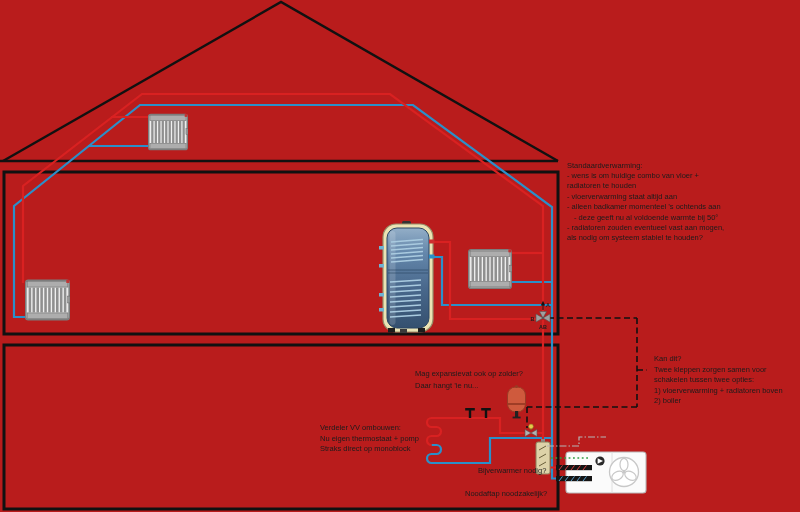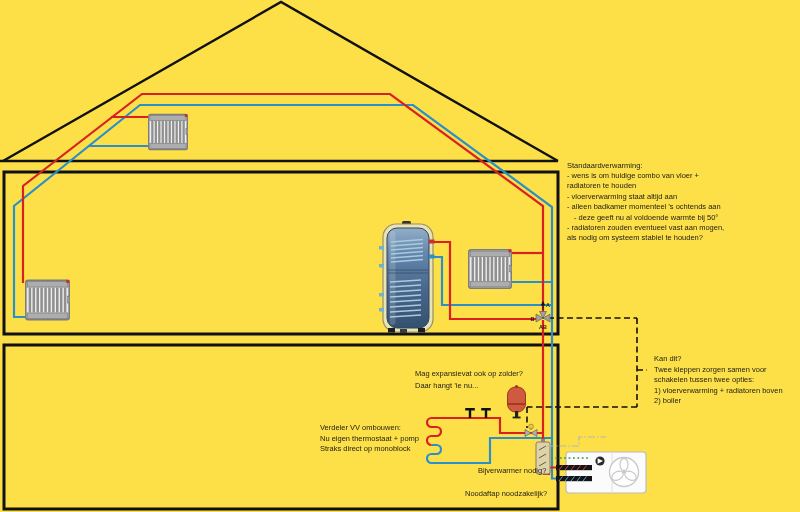--- a/index.html
+++ b/index.html
@@ -1,16 +1,16 @@
 <!DOCTYPE html>
 <html><head>
 <meta charset="utf-8">
 <style>
   html,body{margin:0;padding:0;background:#ffffff;}
-  #stage{position:relative;width:800px;height:512px;background:#fde047;overflow:hidden;}
+  #stage{position:relative;width:800px;height:512px;background:#b91c1c;overflow:hidden;}
   svg{position:absolute;left:0;top:0;}
   svg text{font-family:"Liberation Sans","DejaVu Sans",sans-serif;font-size:7.5px;fill:#1c1c1c;}
   svg text.tiny{font-size:5.4px;font-weight:700;}
   .pipe-r{stroke:#d92121;stroke-width:2.2;fill:none;}
   .pipe-b{stroke:#2b8fc9;stroke-width:2.2;fill:none;}
   .wall{stroke:#111111;fill:none;}
   .dash{stroke:#111111;stroke-width:1.6;fill:none;stroke-dasharray:6 3.5;}
 </style>
 </head>
 <body>

